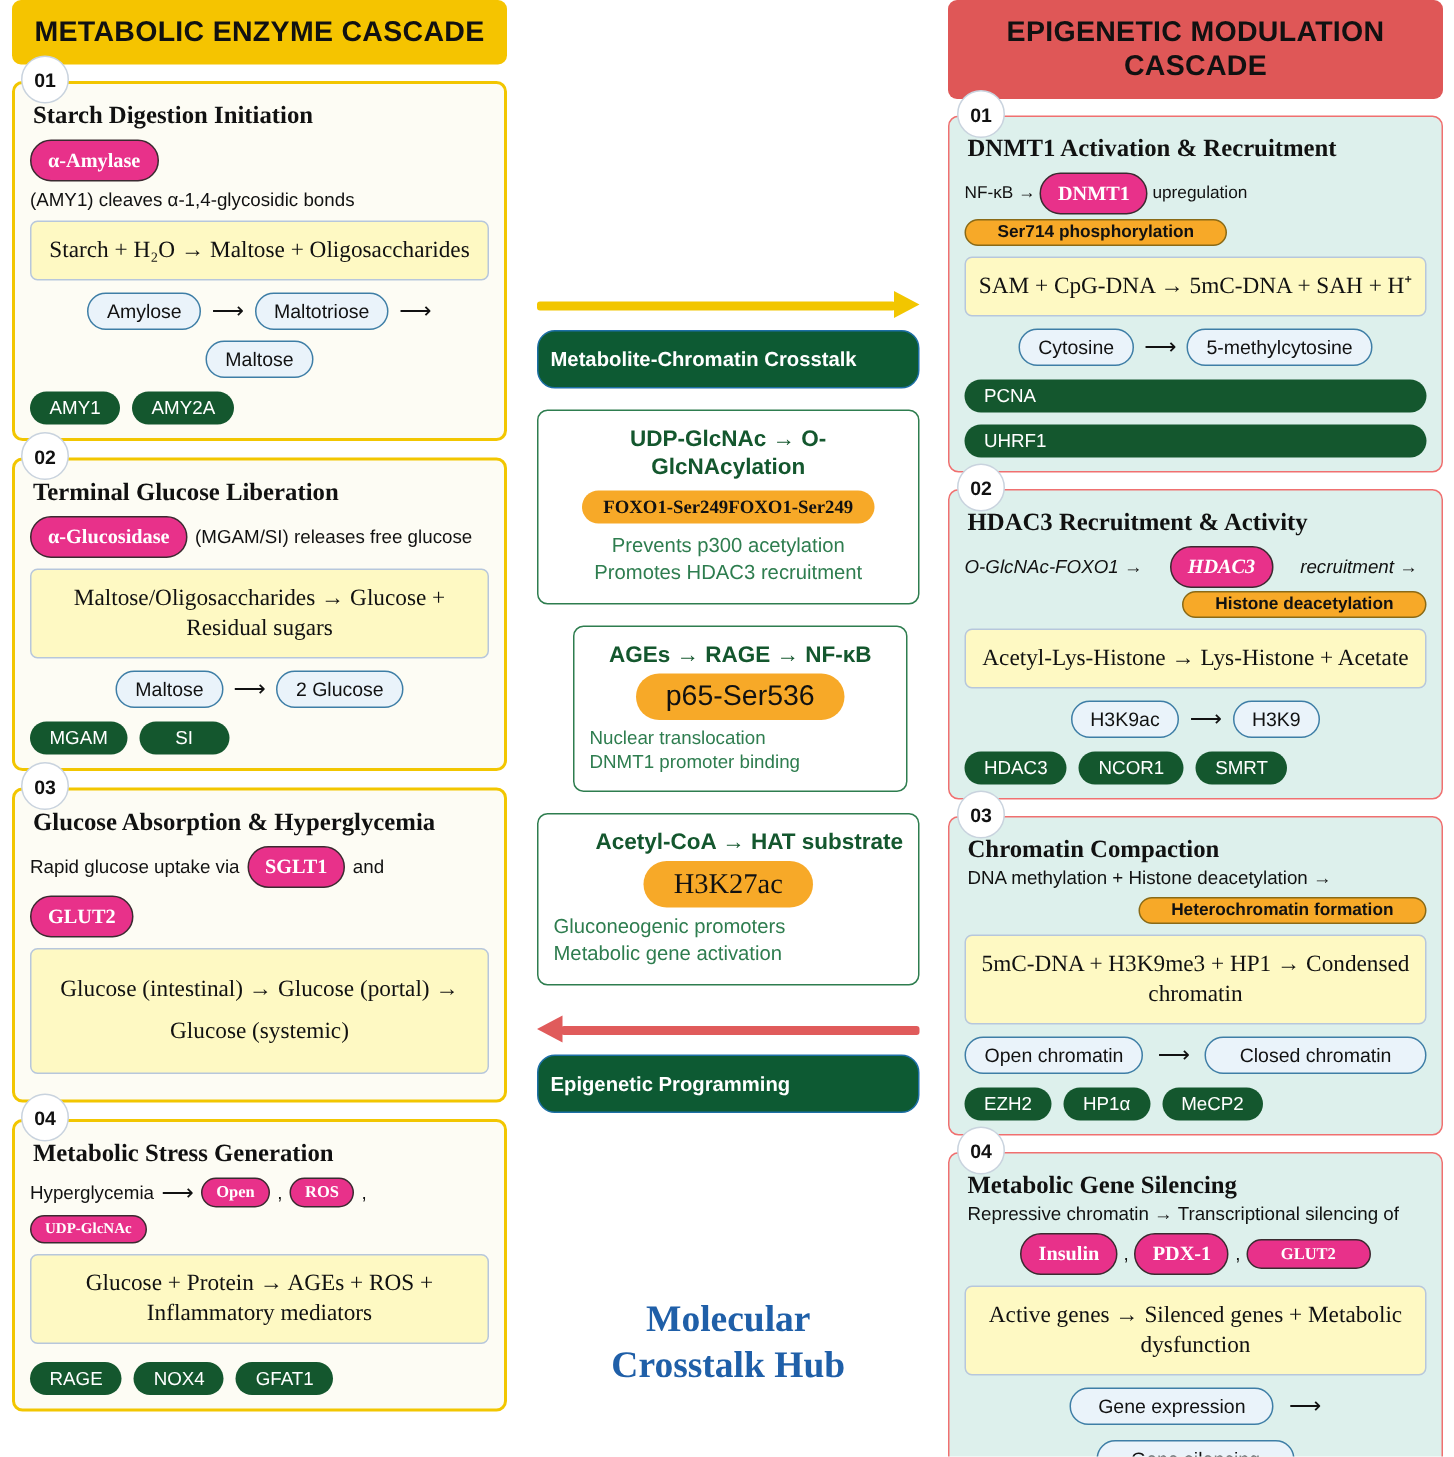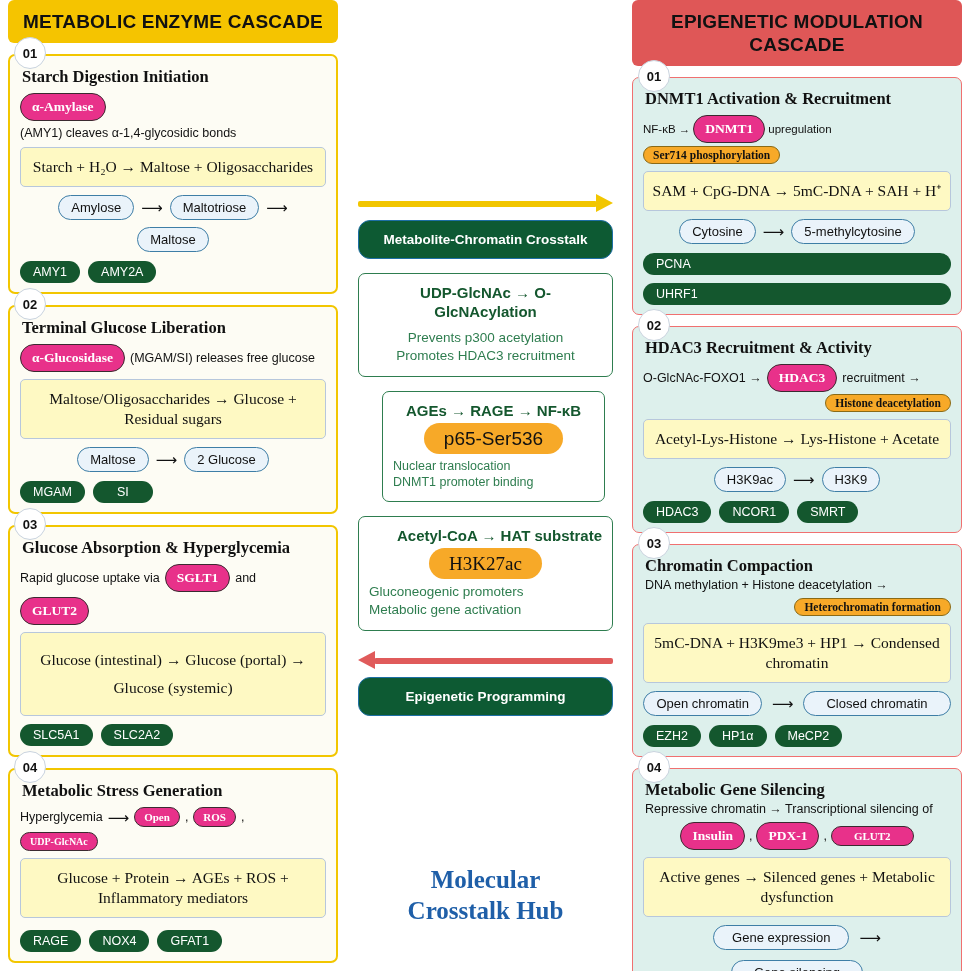--- a/index.html
+++ b/index.html
@@ -38,21 +38,21 @@
   .inline-row{display:flex;flex-wrap:wrap;align-items:center;gap:5px;margin-bottom:7px;font-size:12.5px;color:#111;}
   .inline-row.rightish{justify-content:flex-end;}
 
   .pill-pink{
     background:#E8318A;color:#fff;border:1.6px solid #3b2a30;border-radius:14px;
     padding:5px 11px;font-family:"Liberation Serif",serif;font-weight:bold;font-size:13.5px;white-space:nowrap;
   }
   .pill-pink.sm{font-size:11px;padding:3px 9px;}
   .pill-orange{
     background:#F7A928;color:#111;border:1.4px solid #8a6a16;border-radius:13px;
-    padding:2px 9px;font-family:Liberation Serif, serif;font-weight:bold;font-size:11.5px;white-space:nowrap;
+    padding:2px 21px;font-family:Liberation Sans, sans-serif;font-weight:bold;font-size:11.5px;white-space:nowrap;
   }
   .pill-orange.big{font-size:19px;font-family:"Liberation Sans",sans-serif;font-weight:normal;padding:5px 20px;border:none;border-radius:16px;}
   .pill-orange.big.serif{font-family:"Liberation Serif",serif;}
   .pill-orange.mid{font-size:12.5px;font-family:"Liberation Serif",serif;padding:4px 14px;border:none;border-radius:14px;}
   .pill-green{
     background:#14572E;color:#fff;border-radius:13px;padding:4px 13px;
     font-size:12.5px;white-space:nowrap;
   }
   .pill-blue{
     background:#EAF3FA;color:#111;border:1.5px solid #3E7EA6;border-radius:15px;
@@ -72,21 +72,21 @@
   .big-arrow{position:relative;height:22px;margin:0 0 6px 0;}
   .big-arrow .shaft{position:absolute;top:9px;height:6px;border-radius:2px;}
   .big-arrow .head{position:absolute;top:2px;width:0;height:0;border-top:9px solid transparent;border-bottom:9px solid transparent;}
   .arrow-yellow .shaft{left:0;right:16px;background:#F2C600;}
   .arrow-yellow .head{right:0;border-left:17px solid #F2C600;}
   .arrow-red .shaft{left:16px;right:0;background:#E05B5B;}
   .arrow-red .head{left:0;border-right:17px solid #E05B5B;}
 
   .hub-banner{
     background:#0D5A33;color:#fff;border:1.5px solid #1d6fa5;border-radius:12px;
-    text-align:center;font-weight:bold;font-size:13.5px;padding:11px 8px;
+    text-align:left;font-weight:bold;font-size:13.5px;padding:11px 8px;
   }
   .cross-card{
     border:1.5px solid #2E7D4F;border-radius:7px;background:#fff;
     padding:9px 10px 11px 10px;margin-top:14px;text-align:center;
   }
   .cross-title{font-weight:bold;font-size:15px;color:#14572E;margin-bottom:8px;line-height:19px;}
   .cross-note{font-size:13.5px;color:#2E7D4F;line-height:18px;margin-top:8px;}
   .cross-note.sm{font-size:12.5px;line-height:16px;}
 
   #hub-title{
@@ -149,24 +149,20 @@
     <div class="step-badge">03</div>
     <div class="panel panel-left">
       <div class="panel-title">Glucose Absorption &amp; Hyperglycemia</div>
       <div class="inline-row">
         <span>Rapid glucose uptake via</span>
         <span class="pill-pink">SGLT1</span>
         <span>and</span>
         <span class="pill-pink">GLUT2</span>
       </div>
       <div class="eqbox tall">Glucose (intestinal) → Glucose (portal) → Glucose (systemic)</div>
-      <div class="tags">
-        <span class="pill-green">SLC5A1</span>
-        <span class="pill-green">SLC2A2</span>
-      </div>
     </div>
   </div>
 
   <div class="step-wrap">
     <div class="step-badge">04</div>
     <div class="panel panel-left">
       <div class="panel-title">Metabolic Stress Generation</div>
       <div class="inline-row">
         <span>Hyperglycemia</span>
         <span class="arrow-glyph">⟶</span>
@@ -190,20 +186,21 @@
   <div style="height:192px;"></div>
 
   <div class="big-arrow arrow-yellow">
     <div class="shaft"></div>
       <div class="head"></div>
   </div>
   <div class="hub-banner">Metabolite-Chromatin Crosstalk</div>
 
   <div class="cross-card">
     <div class="cross-title">UDP-GlcNAc → O-GlcNAcylation</div>
+    <span class="pill-orange mid">FOXO1-Ser249FOXO1-Ser249</span>
     <div class="cross-note">Prevents p300 acetylation</div>
     <div class="cross-note" style="margin-top:0;">Promotes HDAC3 recruitment</div>
   </div>
 
   <div class="cross-card" style="margin-left:24px;margin-right:8px;">
     <div class="cross-title">AGEs → RAGE → NF-κB</div>
     <span class="pill-orange big">p65-Ser536</span>
     <div class="cross-note sm" style="text-align:left;">Nuclear translocation</div>
     <div class="cross-note sm" style="text-align:left;margin-top:0;">DNMT1 promoter binding</div>
   </div>
@@ -250,21 +247,21 @@
         <span class="pill-green">PCNA</span>
         <span class="pill-green">UHRF1</span>
       </div>
     </div>
   </div>
 
   <div class="step-wrap">
     <div class="step-badge">02</div>
     <div class="panel panel-right">
       <div class="panel-title">HDAC3 Recruitment &amp; Activity</div>
-      <div class="inline-row" style="gap:5px;margin-bottom:2px;">
+      <div class="inline-row" style="gap:18px;margin-bottom:2px;font-style:italic;">
         <span>O-GlcNAc-FOXO1 →</span>
         <span class="pill-pink">HDAC3</span>
         <span>recruitment →</span>
       </div>
       <div class="inline-row rightish">
         <span class="pill-orange">Histone deacetylation</span>
       </div>
       <div class="eqbox">Acetyl-Lys-Histone → Lys-Histone + Acetate</div>
       <div class="chain">
         <span class="pill-blue">H3K9ac</span>

